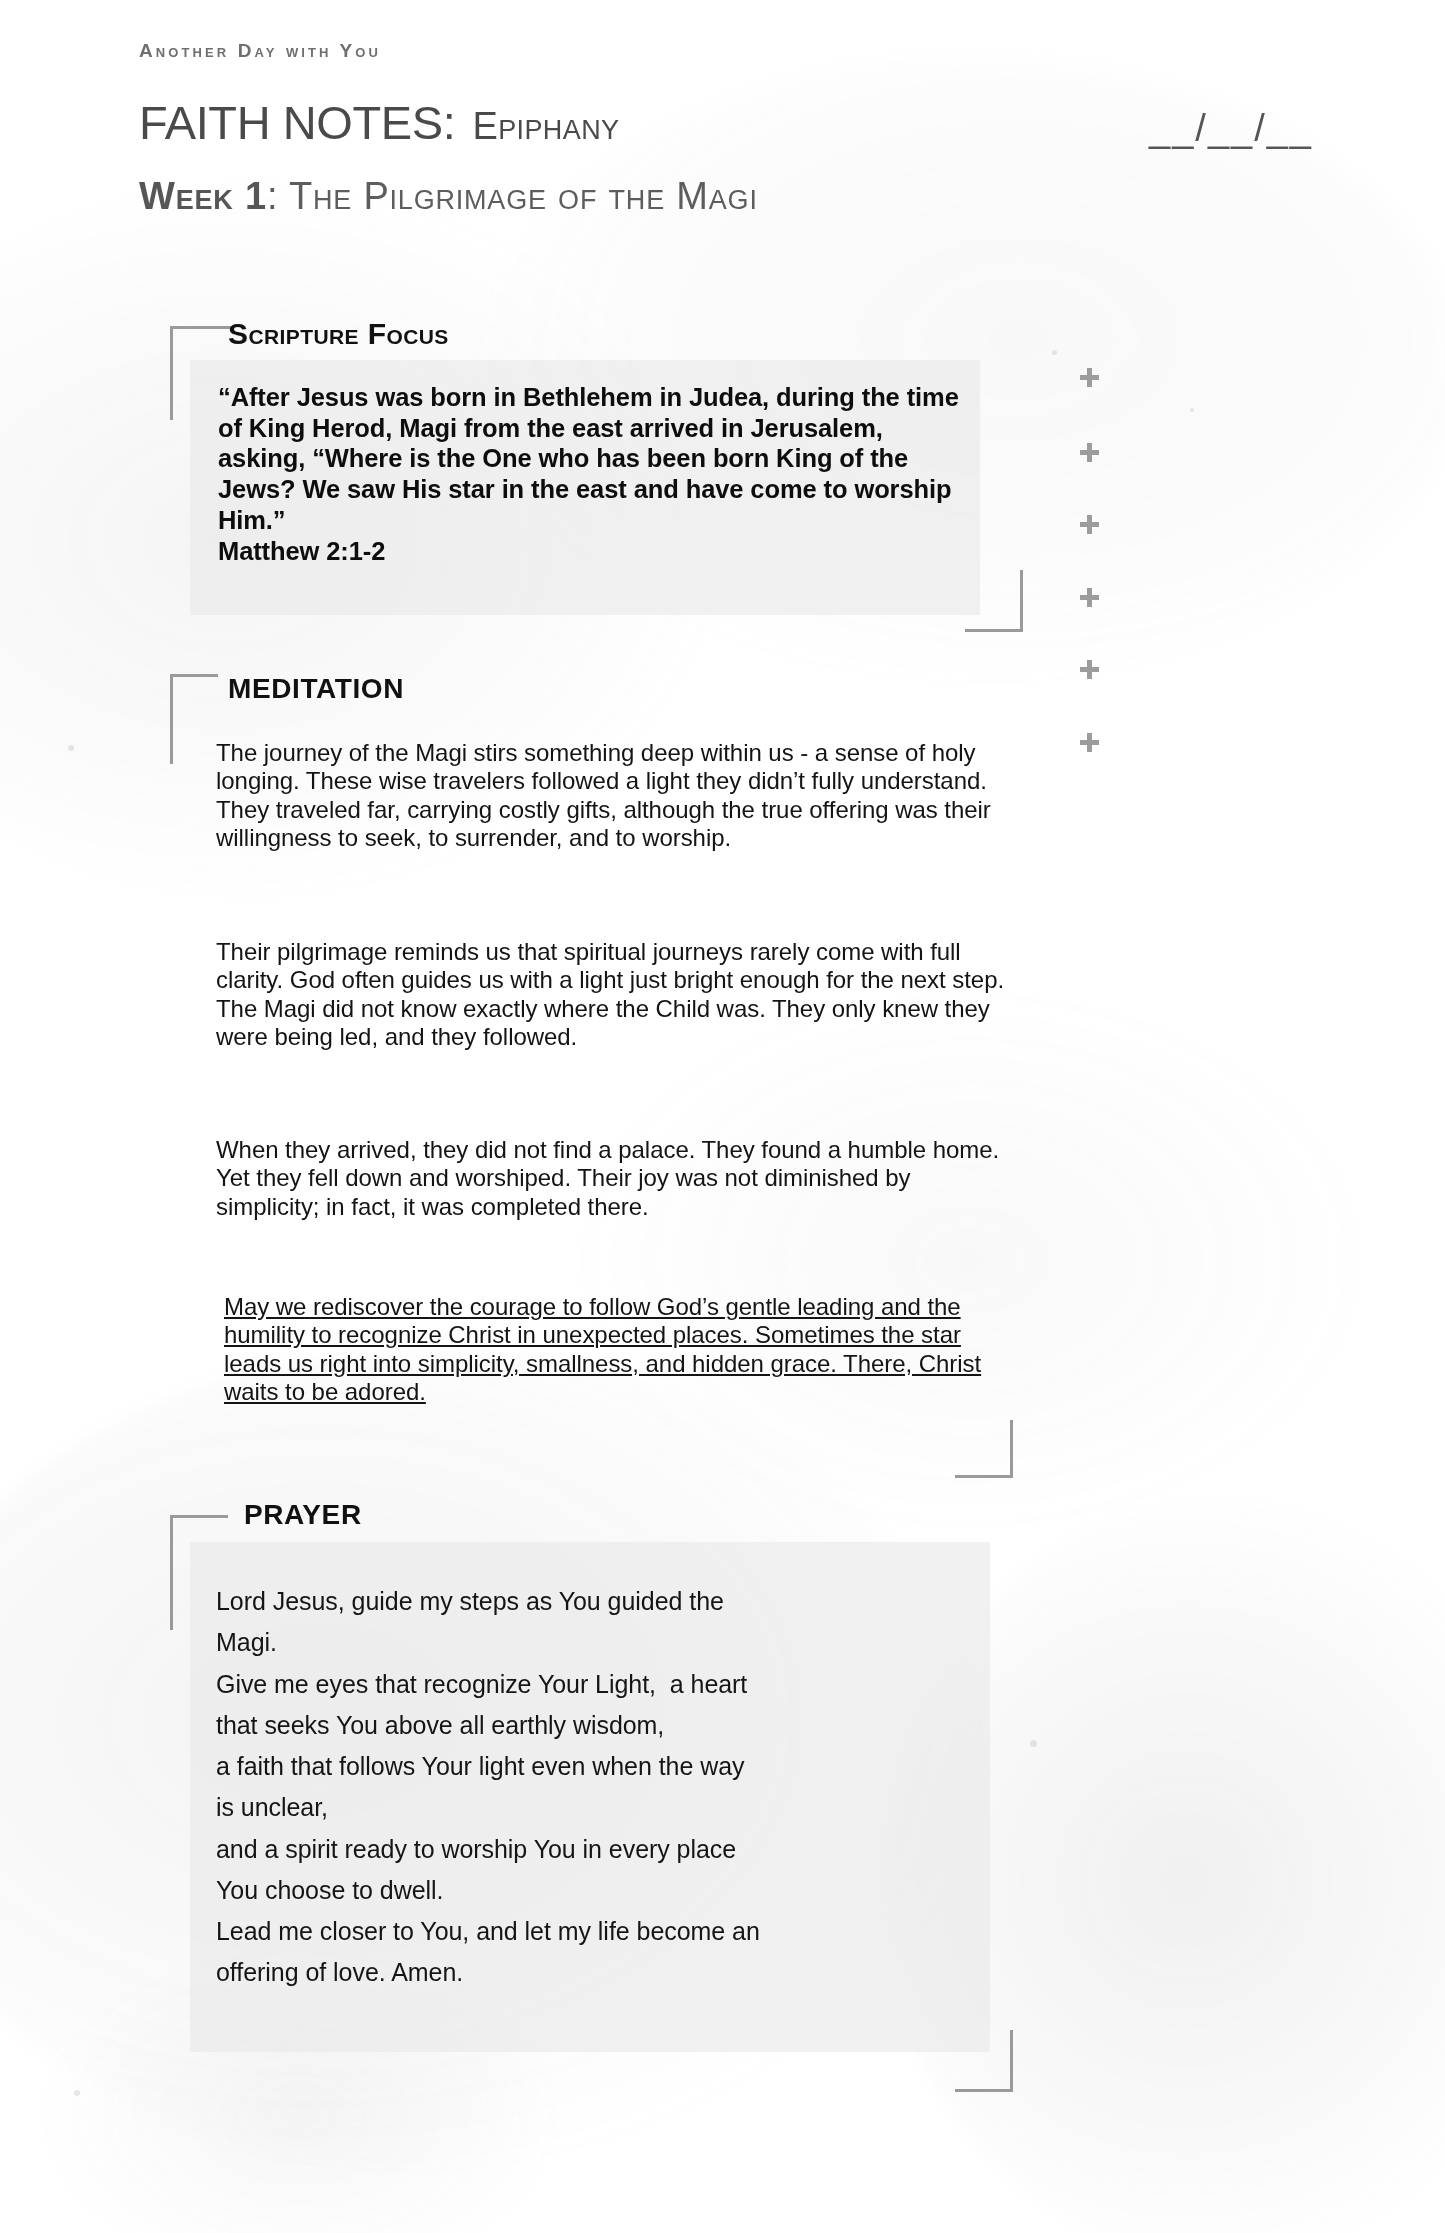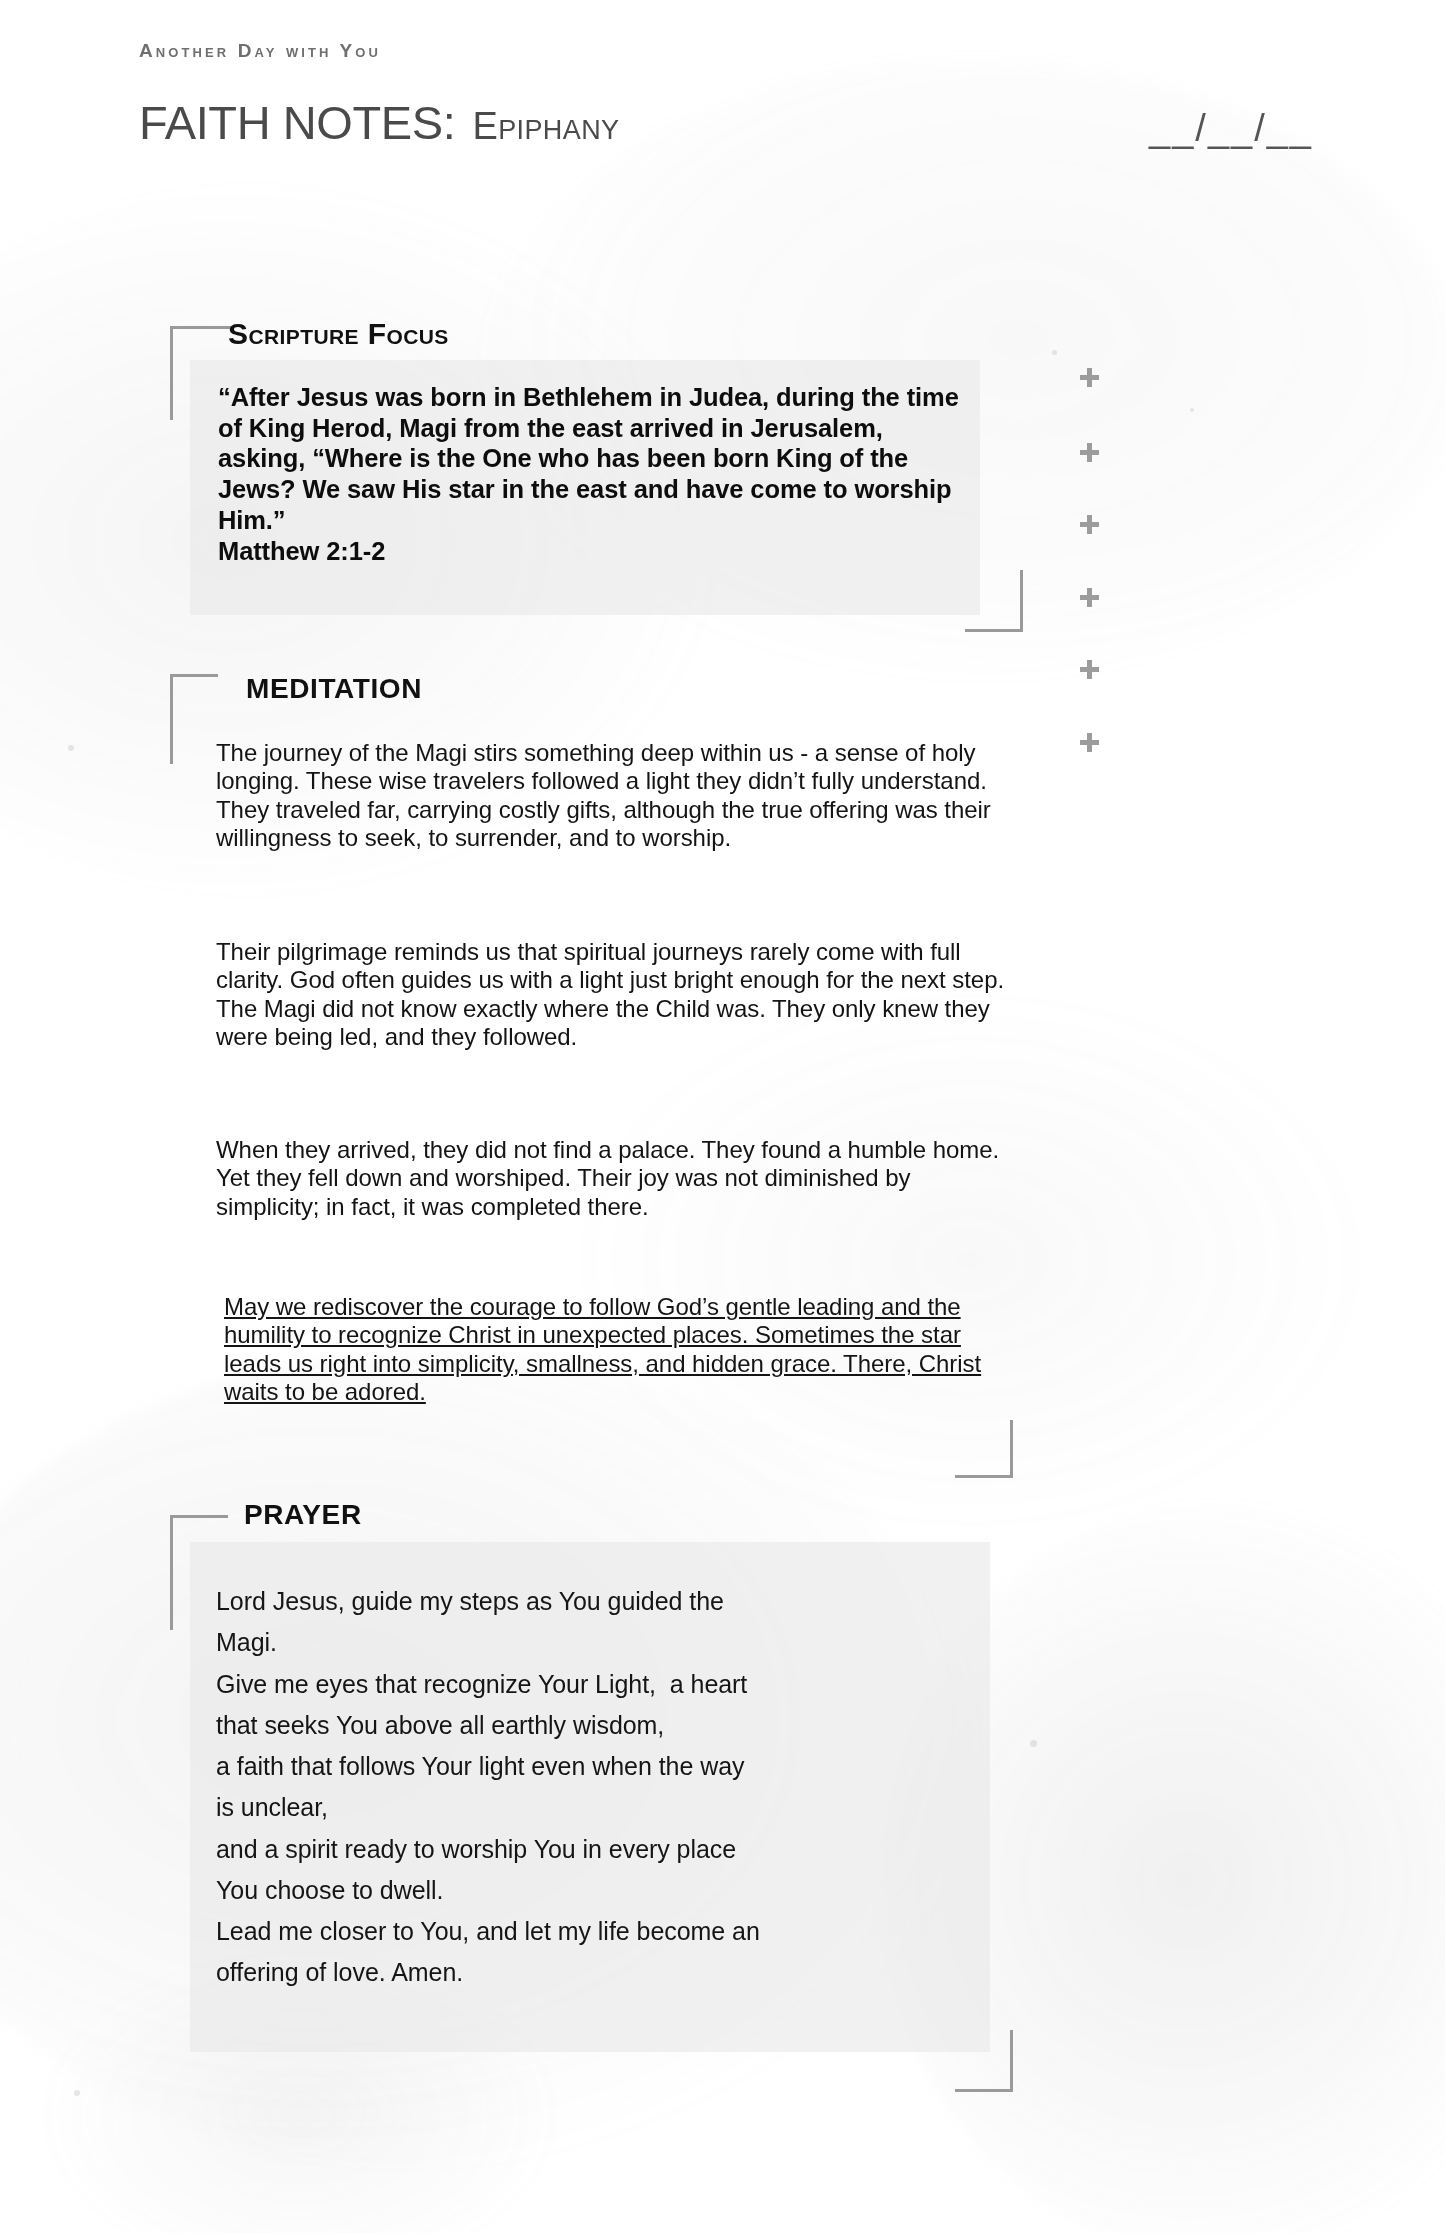--- a/index.html
+++ b/index.html
@@ -221,20 +221,24 @@
 
   <div class="eyebrow">Another Day with You</div>
 
   <div class="title-row">
     <span class="title-main">FAITH NOTES:</span>
     <span class="title-sub">Epiphany</span>
   </div>
 
   <div class="date-line">__/__/__</div>
 
+  <div class="week-line">
+    <b>Week 1</b><span>:</span>
+    <span>The Pilgrimage of the Magi</span>
+  </div>
 
   <div class="brk tl" style="left:170px; top:326px; width:64px; height:94px;">
     <i class="h" style="width:64px;"></i>
       <i class="v" style="height:94px;"></i>
   </div>
   <div class="brk br" style="left:965px; top:570px; width:58px; height:62px;">
     <i class="h" style="width:58px;"></i>
       <i class="v" style="height:62px;"></i>
   </div>
 
@@ -249,21 +253,21 @@
 
   <div class="brk tl" style="left:170px; top:674px; width:48px; height:90px;">
     <i class="h" style="width:48px;"></i>
       <i class="v" style="height:90px;"></i>
   </div>
   <div class="brk br" style="left:955px; top:1420px; width:58px; height:58px;">
     <i class="h" style="width:58px;"></i>
       <i class="v" style="height:58px;"></i>
   </div>
 
-  <div class="sec-head" style="left:246px; top:673px; font-size:28px; letter-spacing:0.6px;">MEDITATION</div>
+  <div class="sec-head" style="left:228px; top:673px; font-size:28px; letter-spacing:0.6px;">MEDITATION</div>
 
   <div class="med-p" style="left:216px; top:731px; width:800px;">The journey of the Magi stirs something deep within us - a sense of holy longing. These wise travelers followed a light they didn’t fully understand. They traveled far, carrying costly gifts, although the true offering was their willingness to seek, to surrender, and to worship.</div>
   <div class="med-p" style="left:216px; top:930px; width:800px;">Their pilgrimage reminds us that spiritual journeys rarely come with full clarity. God often guides us with a light just bright enough for the next step. The Magi did not know exactly where the Child was. They only knew they were being led, and they followed.</div>
   <div class="med-p" style="left:216px; top:1128px; width:800px;">When they arrived, they did not find a palace. They found a humble home. Yet they fell down and worshiped. Their joy was not diminished by simplicity; in fact, it was completed there.</div>
   <div class="med-p" style="left:224px; top:1285px; width:800px;text-decoration:underline;">May we rediscover the courage to follow God’s gentle leading and the humility to recognize Christ in unexpected places. Sometimes the star leads us right into simplicity, smallness, and hidden grace. There, Christ waits to be adored.</div>
 
   <div class="brk tl" style="left:170px; top:1515px; width:58px; height:115px;">
     <i class="h" style="width:58px;"></i>
       <i class="v" style="height:115px;"></i>
   </div>

